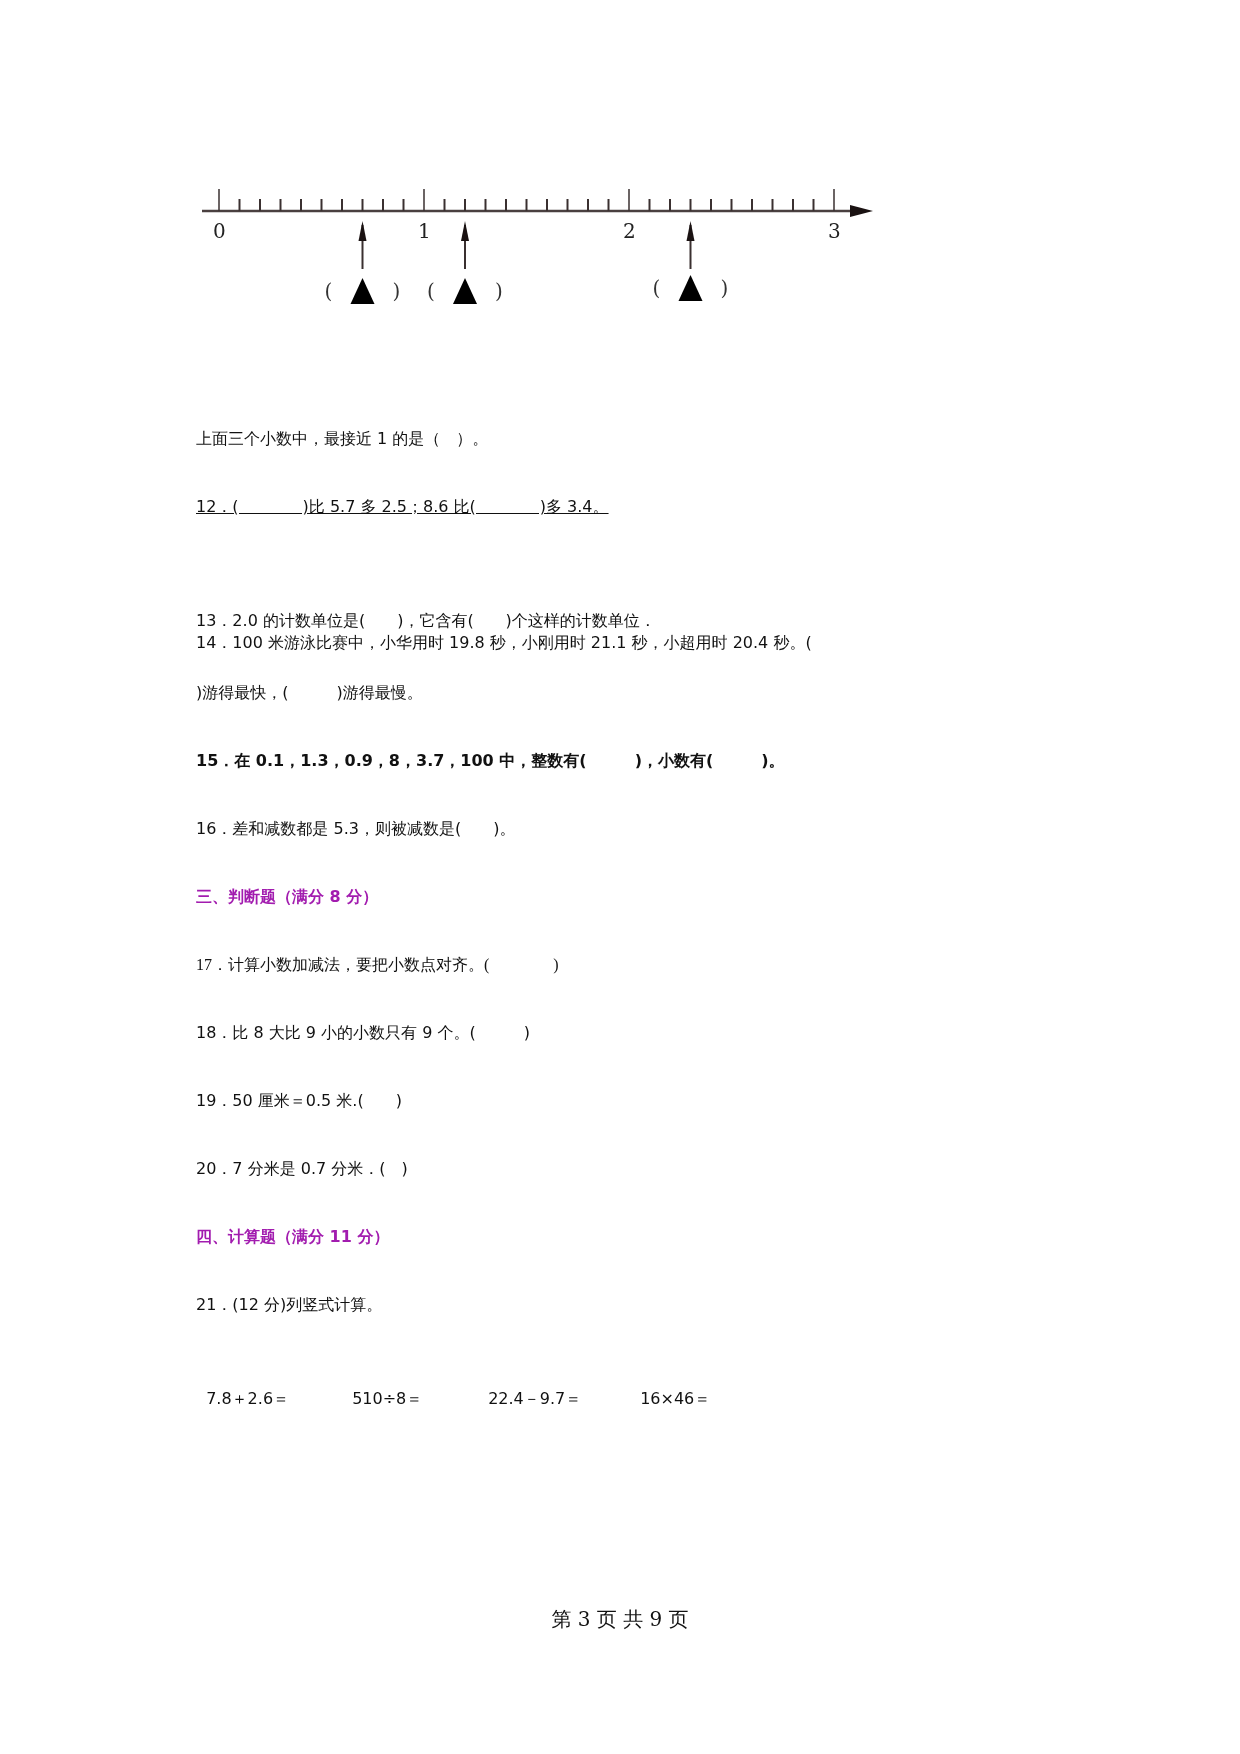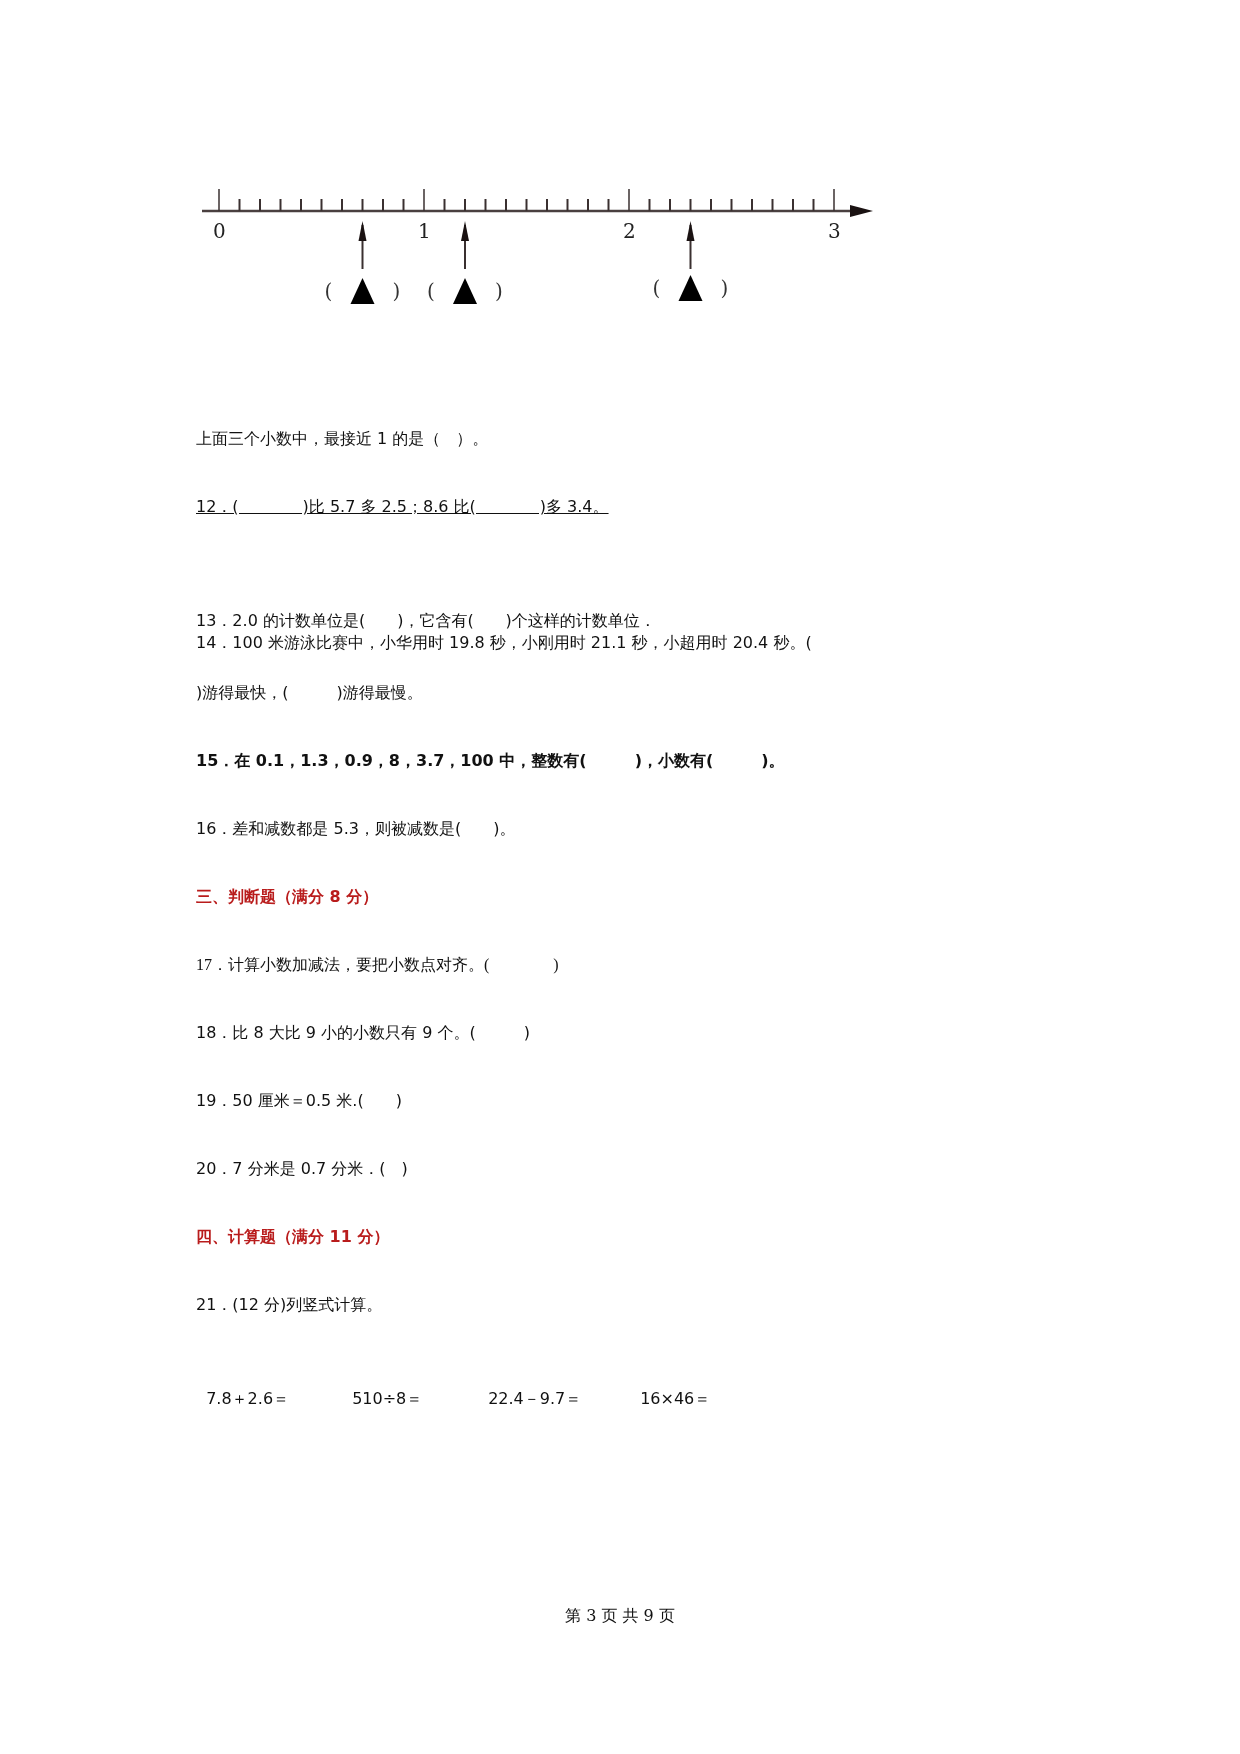--- a/index.html
+++ b/index.html
@@ -1,23 +1,23 @@
 <!DOCTYPE html>
 <html><head>
   <meta charset="utf-8">
   <style>
     html, body { margin: 0; padding: 0; background: #ffffff; }
     body { width: 1240px; height: 1754px; position: relative; overflow: hidden;
            font-family: "DejaVu Sans", sans-serif; color: #111; }
     .numline { position: absolute; left: 190px; top: 180px; width: 700px; height: 140px; }
     .line { position: absolute; left: 196px; font-size: 16px; line-height: 28px;
             white-space: pre; letter-spacing: 0px; }
-    .heading { font-weight: bold; color: #b91c1c; }
+    .heading { font-weight: bold; color: #a21caf; }
     .footer { position: absolute; left: 0; width: 1240px; top: 1606px; text-align: center;
-              font-family: "DejaVu Serif", serif; font-size: 16px; white-space: pre; }
+              font-family: "DejaVu Serif", serif; font-size: 20px; white-space: pre; }
     .calc span { display: inline-block; }
   </style>
 </head>
 <body>
 
 <svg class="numline" style="left:0;top:0;width:1240px;height:340px;" viewBox="0 0 1240 340">
   <g stroke="#4a4040" fill="none">
     <line x1="202" y1="211" x2="862" y2="211" stroke-width="2.5"></line>
     <polygon points="850,205 873,211 850,217" fill="#1a1212" stroke="none"></polygon>
   </g>

